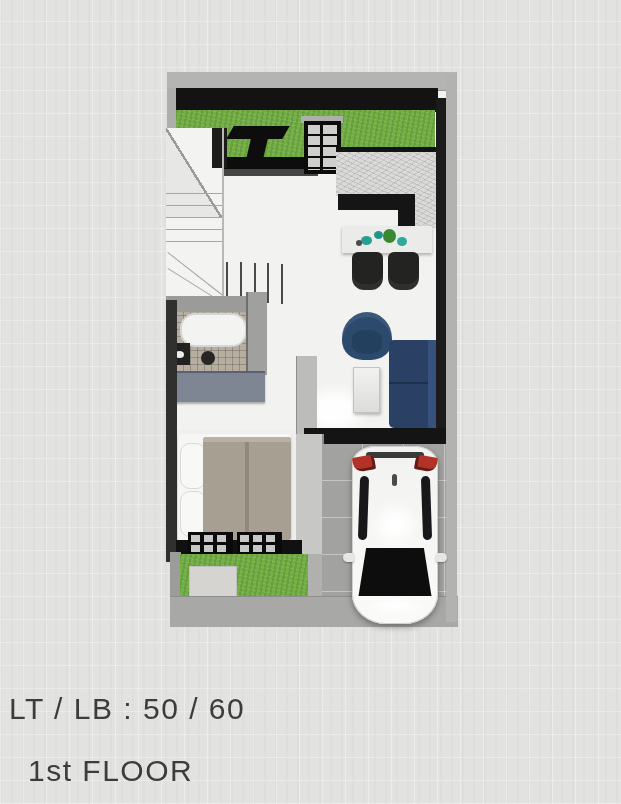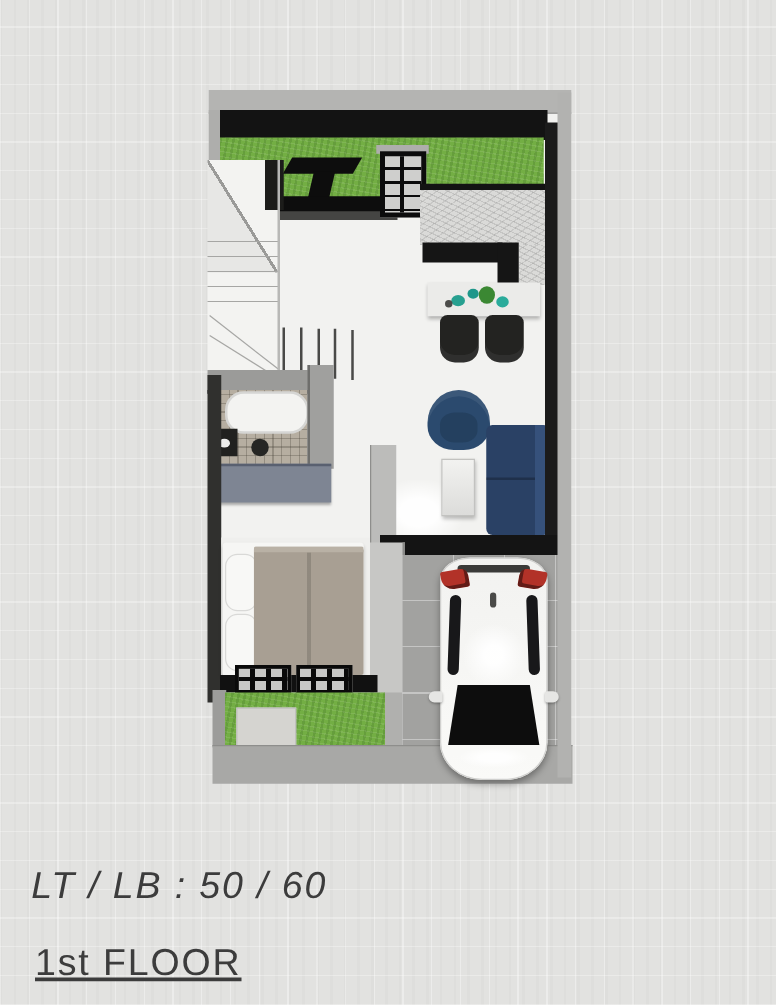--- a/index.html
+++ b/index.html
@@ -118,22 +118,22 @@
   .side-glass-left{left:7px;top:30px;width:9px;height:64px;background:#18181a;border-radius:8px;transform:rotate(2deg);}
   .side-glass-right{left:70px;top:30px;width:9px;height:64px;background:#18181a;border-radius:8px;transform:rotate(-2deg);}
   .car-antenna{left:40px;top:28px;width:5px;height:12px;background:#4a4a48;border-radius:3px;}
   .roof-glow{left:18px;top:52px;width:50px;height:52px;background:radial-gradient(circle, rgba(255,255,255,.95) 0 20%, rgba(255,255,255,0) 70%);}
   .windshield{left:5px;top:102px;width:76px;height:48px;background:#0d0d0d;clip-path:polygon(12% 0, 88% 0, 98% 100%, 2% 100%);}
   .mirror-left{left:-9px;top:107px;width:11px;height:9px;background:#e6e6e4;border-radius:5px 2px 2px 5px;box-shadow:0 1px 2px rgba(0,0,0,.3);}
   .mirror-right{left:84px;top:107px;width:11px;height:9px;background:#e6e6e4;border-radius:2px 5px 5px 2px;box-shadow:0 1px 2px rgba(0,0,0,.3);}
   .hood-shine{left:16px;top:152px;width:54px;height:16px;background:radial-gradient(ellipse, rgba(255,255,255,.85) 0 30%, rgba(255,255,255,0) 75%);}
   
   .caption{position:absolute;color:#3c3c3c;font-size:30px;letter-spacing:1.5px;font-weight:400;white-space:nowrap;}
-  .area-label{left:25px;top:692px;font-style:italic;}
-  .floor-label{left:28px;top:754px;text-decoration:underline;}
+  .area-label{left:9px;top:692px;}
+  .floor-label{left:28px;top:754px;}
 </style>
 </head>
 <body>
 
 <div class="page">
   <div class="plan">
 
     <div class="abs interior-floor"></div>
     <div class="abs top-outer-wall"></div>
     <div class="abs left-outer-wall"></div>

